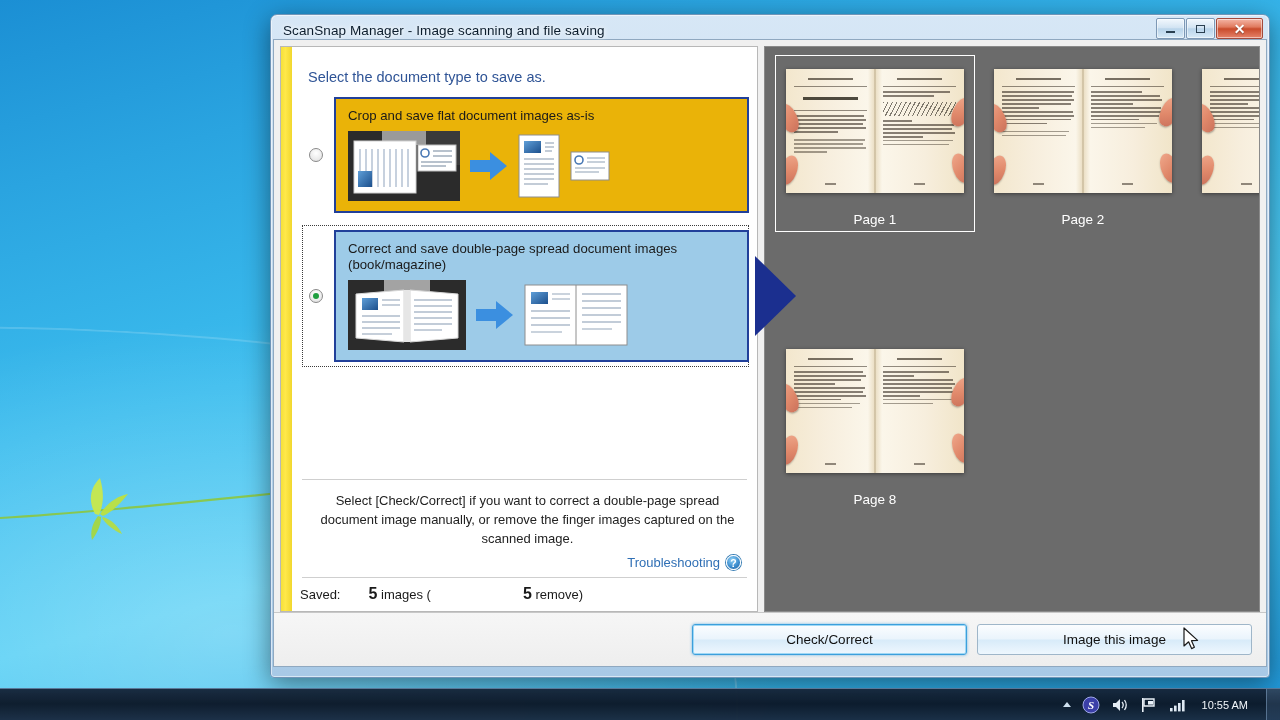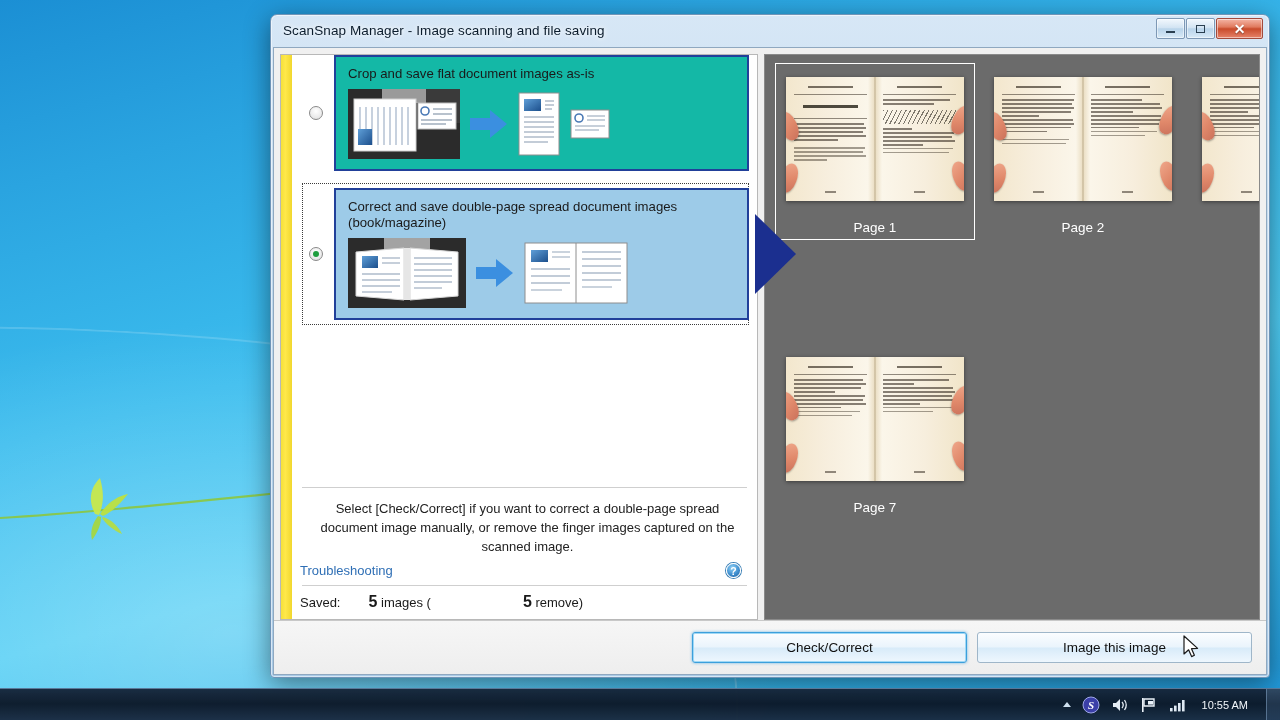--- a/index.html
+++ b/index.html
@@ -41,21 +41,21 @@
     left: 270px; top: 14px;
     width: 1000px; height: 664px;
     border-radius: 7px 7px 4px 4px;
     background: linear-gradient(180deg, #d7e7f6 0%, #bcd6ec 48%, #a8c9e6 100%);
     border: 1px solid #6f94b7;
     box-shadow: 0 0 0 1px rgba(255,255,255,0.55) inset, 0 6px 26px rgba(0,0,0,0.45);
     padding: 2px;
   }
   #titlebar {
     position: relative;
-    height: 30px;
+    height: 22px;
     padding: 6px 0 0 10px;
   }
   #title-text {
     font-size: 13.5px;
     color: #0b1c2c;
     text-shadow: 0 0 4px rgba(255,255,255,0.95), 0 0 8px rgba(255,255,255,0.8);
     letter-spacing: .1px;
     white-space: nowrap;
   }
   #win-buttons { position: absolute; right: 4px; top: 1px; display: flex; gap: 1px; }
@@ -114,21 +114,21 @@
     margin-left: 9px;
     display: flex; align-items: center; justify-content: center;
   }
   .radio .dot { width: 6px; height: 6px; border-radius: 50%; background: #1e9e3e; display: none; }
   .radio.checked .dot { display: block; }
 
   .opt-box {
     flex: 1;
     margin-left: 11px;
     border: 2px solid #21409a;
-    background: #14b8a6;
+    background: #eab308;
     padding: 9px 12px 10px 12px;
     position: relative;
   }
   .opt-box.selected { background: #9dcbe8; }
   .opt-label {
     font-size: 13.2px; color: #1a1a1a; line-height: 1.25;
     margin-bottom: 6px;
   }
   .illus { display: flex; align-items: center; gap: 10px; }
 
@@ -149,21 +149,21 @@
     border-left: 41px solid #1b2f8f;
   }
 
   #hint {
     font-size: 13px; color: #222; line-height: 1.45;
     padding: 12px 4px 0 10px;
     text-align: center;
   }
   .hr { height: 1px; background: #cfcfcf; margin: 0 2px; }
 
-  #trouble-row { display: flex; justify-content: space-between; align-items: center; gap: 6px; padding: 6px 8px 7px 0; }
+  #trouble-row { display: flex; justify-content: flex-end; align-items: center; gap: 6px; padding: 6px 8px 7px 0; }
   #trouble-link { font-size: 13px; color: #2f6fb5; }
   .help-icon {
     width: 15px; height: 15px; border-radius: 50%;
     background: radial-gradient(circle at 40% 30%, #8fd0f5 0%, #3f8fd0 55%, #1d5f9e 100%);
     color: #fff; font-size: 10.5px; font-weight: bold;
     display: flex; align-items: center; justify-content: center;
     border: 1px solid #ffffff;
     box-shadow: 0 0 0 1px #3a7fb5;
   }
   #saved-row {
@@ -347,20 +347,21 @@
       </div>
     </div>
 
     <div id="client">
       <div id="body-area">
 
         <div id="left-panel">
           <div id="accent-bar"></div>
           <div id="left-inner">
 
+            <div id="prompt">Select the document type to save as.</div>
 
             <div class="option-row">
               <div class="radio">
                 
               </div>
               <div class="opt-box">
                 <div class="opt-label">Crop and save flat document images as-is</div>
                 <div class="illus">
                   <svg width="112" height="70" viewBox="0 0 112 70">
                     <rect x="0" y="0" width="112" height="70" fill="#2b2b2b"></rect>
@@ -684,21 +685,21 @@
                       <div class="ln sm" style="width:95%"></div>
                         <div class="ln sm" style="width:68%"></div>
                       <div class="pgnum"></div>
                     </div>
                     <div class="finger f-tl"></div>
                     <div class="finger f-bl"></div>
                     <div class="finger f-tr"></div>
                     <div class="finger f-br"></div>
                   </div>
                 </div>
-                <div class="page-caption">Page 7</div>
+                <div class="page-caption">Page 8</div>
               </div>
             </div>
           </div>
 
           <div id="scrollbar">
             <div class="sb-btn">
               <div class="sb-arrow up"></div>
             </div>
             <div id="sb-track">
               <div id="sb-thumb">

